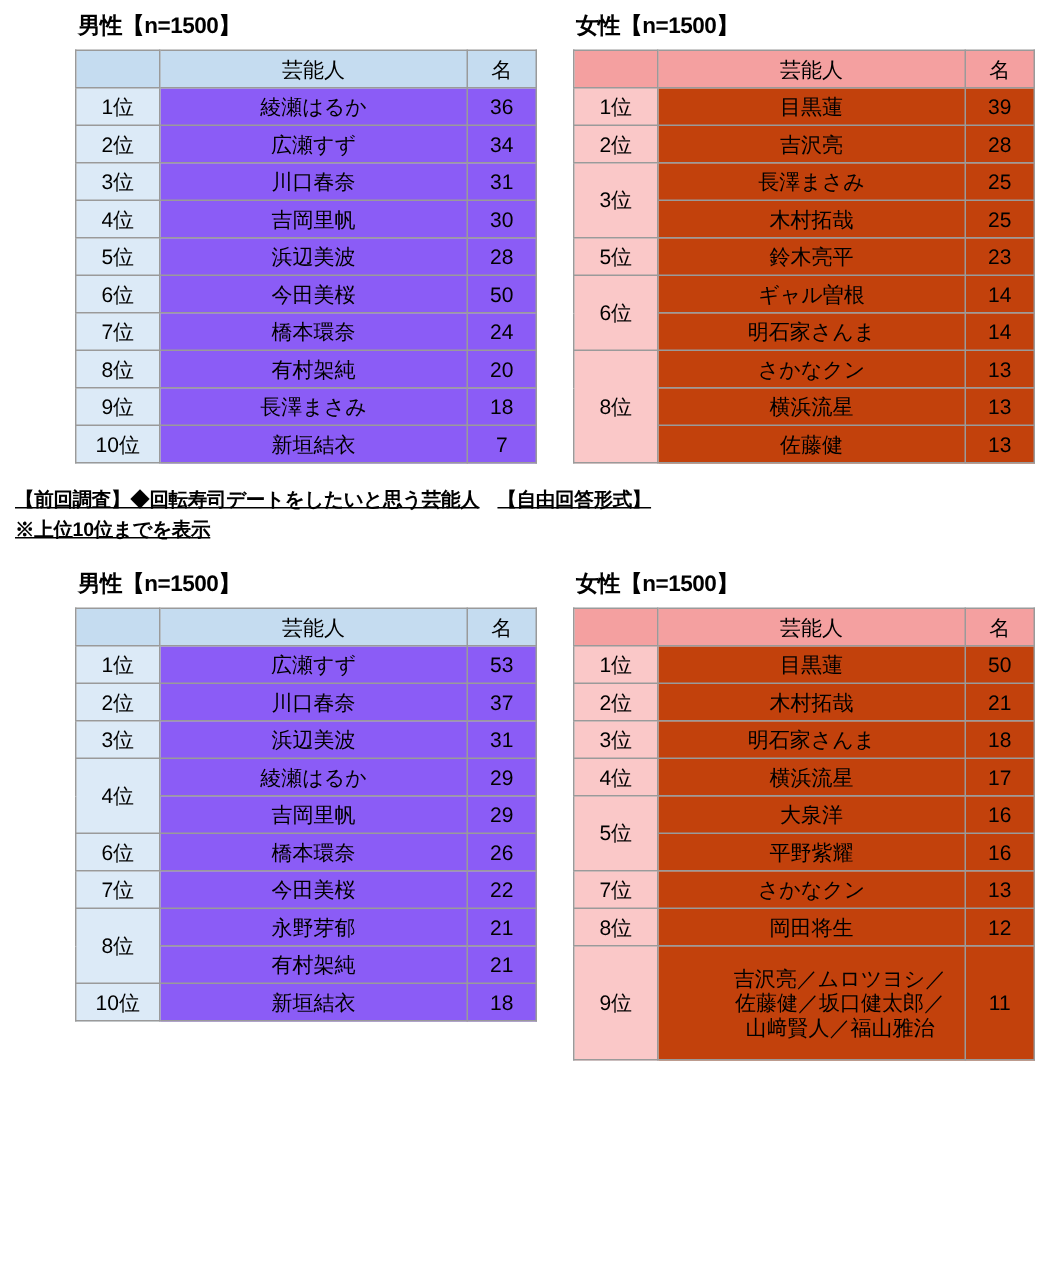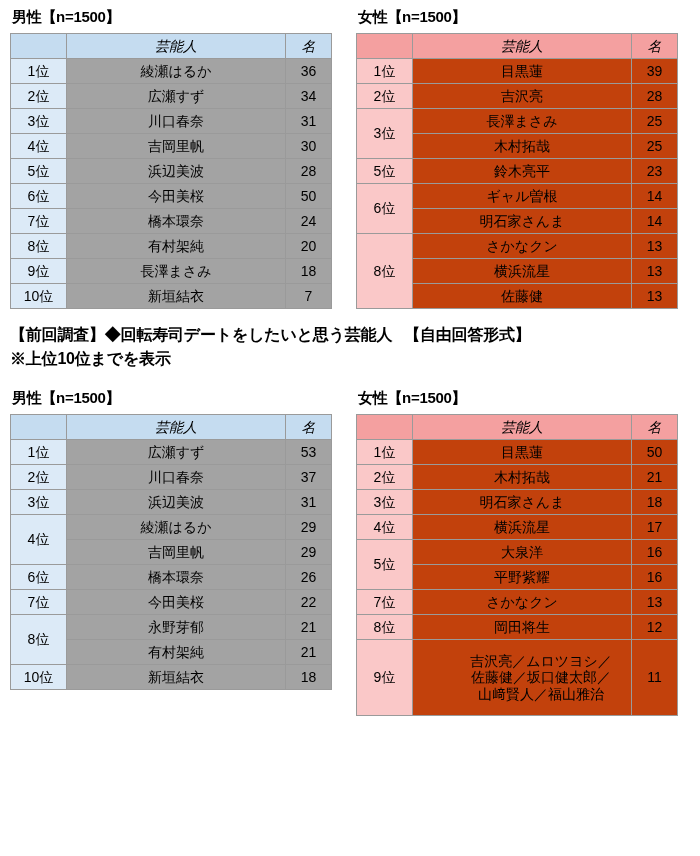--- a/index.html
+++ b/index.html
@@ -20,34 +20,36 @@
     font-size: 14.5px;
     font-weight: bold;
     line-height: 1.35;
     letter-spacing: -0.2px;
     margin: 0 0 6px 0;
     white-space: nowrap;
   }
   .headline .gap { display: inline-block; width: 14px; }
 
   .headline2 {
-    font-size: 16px;
+    font-size: 13px;
     font-weight: bold;
     line-height: 1.5;
     letter-spacing: -0.2px;
     margin: 0;
+    text-decoration: underline;
   }
   .headline2 .gap { display: inline-block; width: 12px; }
 
   .section-gap { height: 14px; }
 
   .two-col {
     display: flex;
     gap: 24px;
     align-items: flex-start;
+    margin-left: 40px;
   }
   .col { width: 322px; }
 
   .col-title {
     font-size: 15px;
     font-weight: bold;
     margin: 0 0 6px 2px;
     letter-spacing: -0.3px;
   }
 
@@ -60,30 +62,29 @@
     border: 1px solid #9a9a9a;
     text-align: center;
     font-size: 14px;
     font-weight: normal;
     height: 25px;
     padding: 1px 2px;
     line-height: 1.15;
   }
   table.rank th {
     font-weight: normal;
-    font-style: italic;
   }
   .c-rank { width: 56px; }
   .c-name { width: auto; }
   .c-num  { width: 46px; }
 
   
   .male th { background: #c5dcf0; }
   .male td.rankcell { background: #dceaf7; }
-  .male td.namecell, .male td.numcell { background: #a3a3a3; }
+  .male td.namecell, .male td.numcell { background: #8b5cf6; }
   .male td, .male th { border-color: #7c9cc0; }
 
   
   .female th { background: #f4a0a0; }
   .female td.rankcell { background: #fac8c8; }
   .female td.namecell, .female td.numcell { background: #c2410c; }
   .female td, .female th { border-color: #d08080; }
 
   .multiline { line-height: 1.35; }
   .tall { height: auto; }

